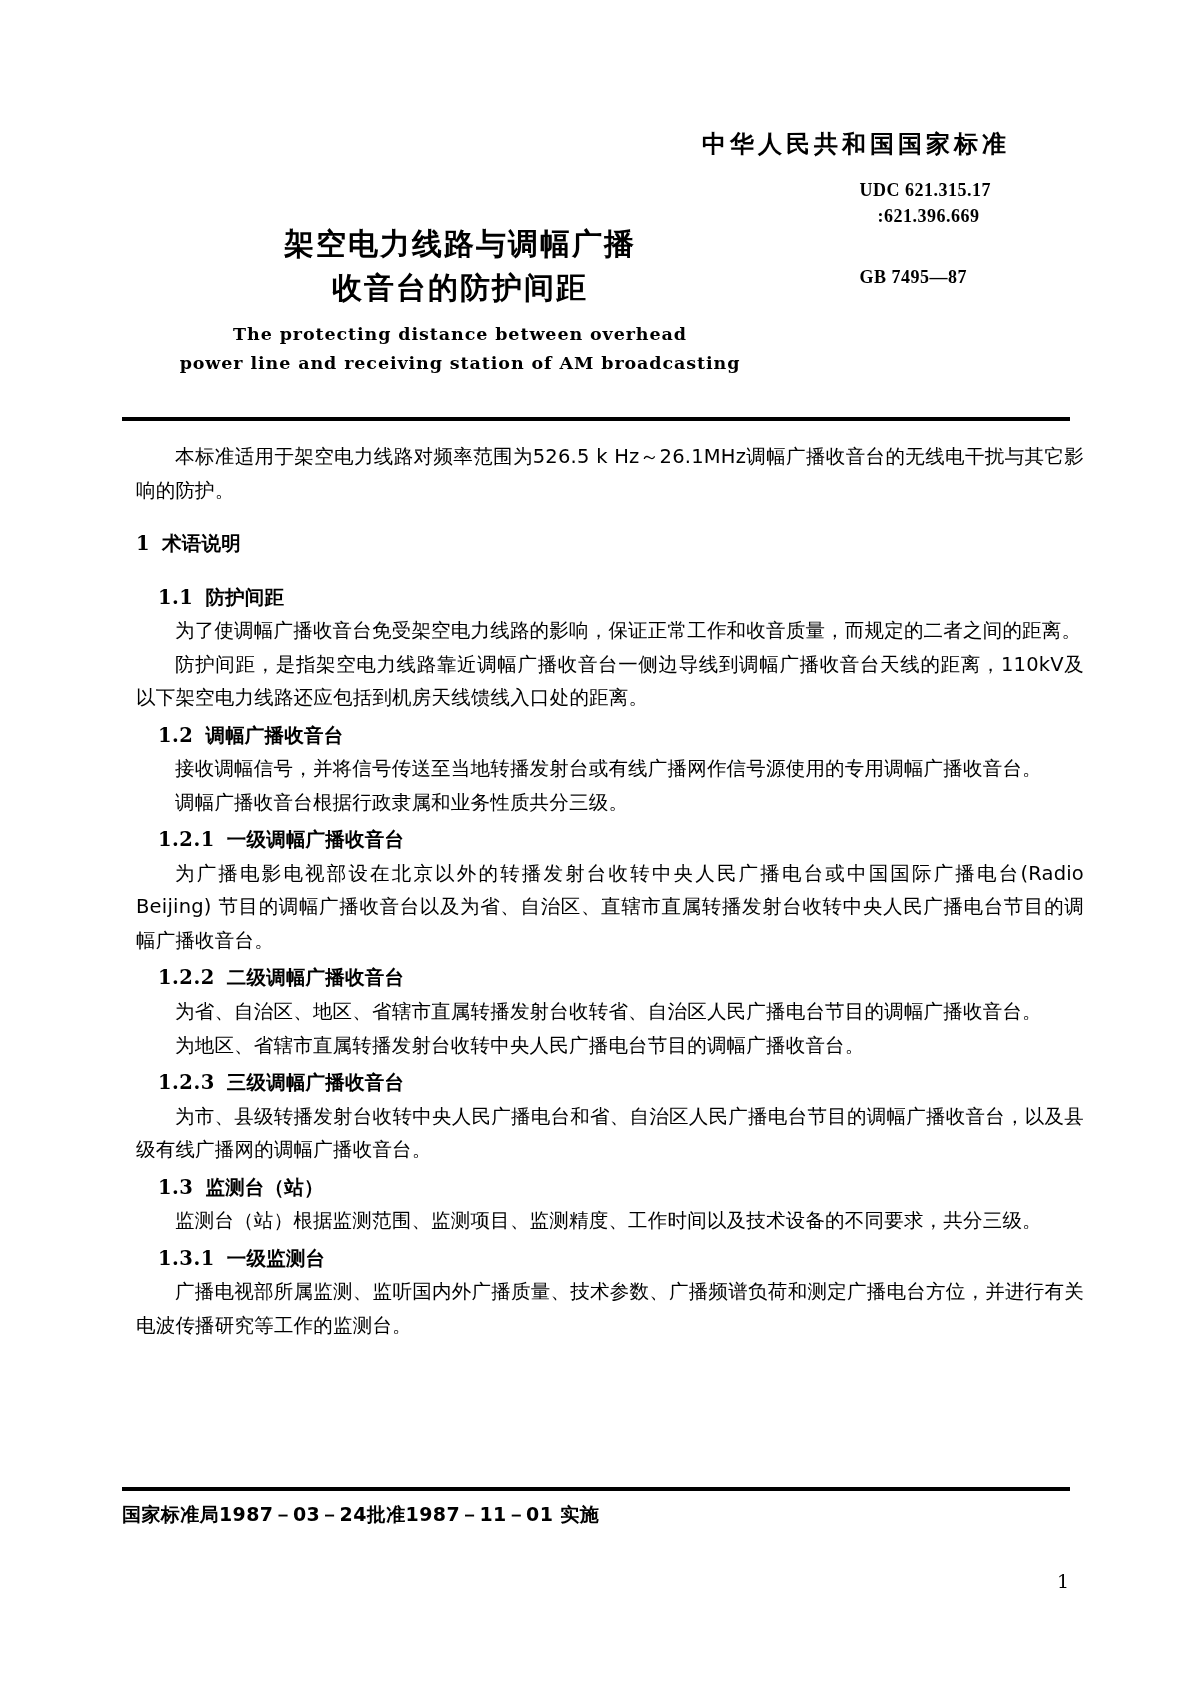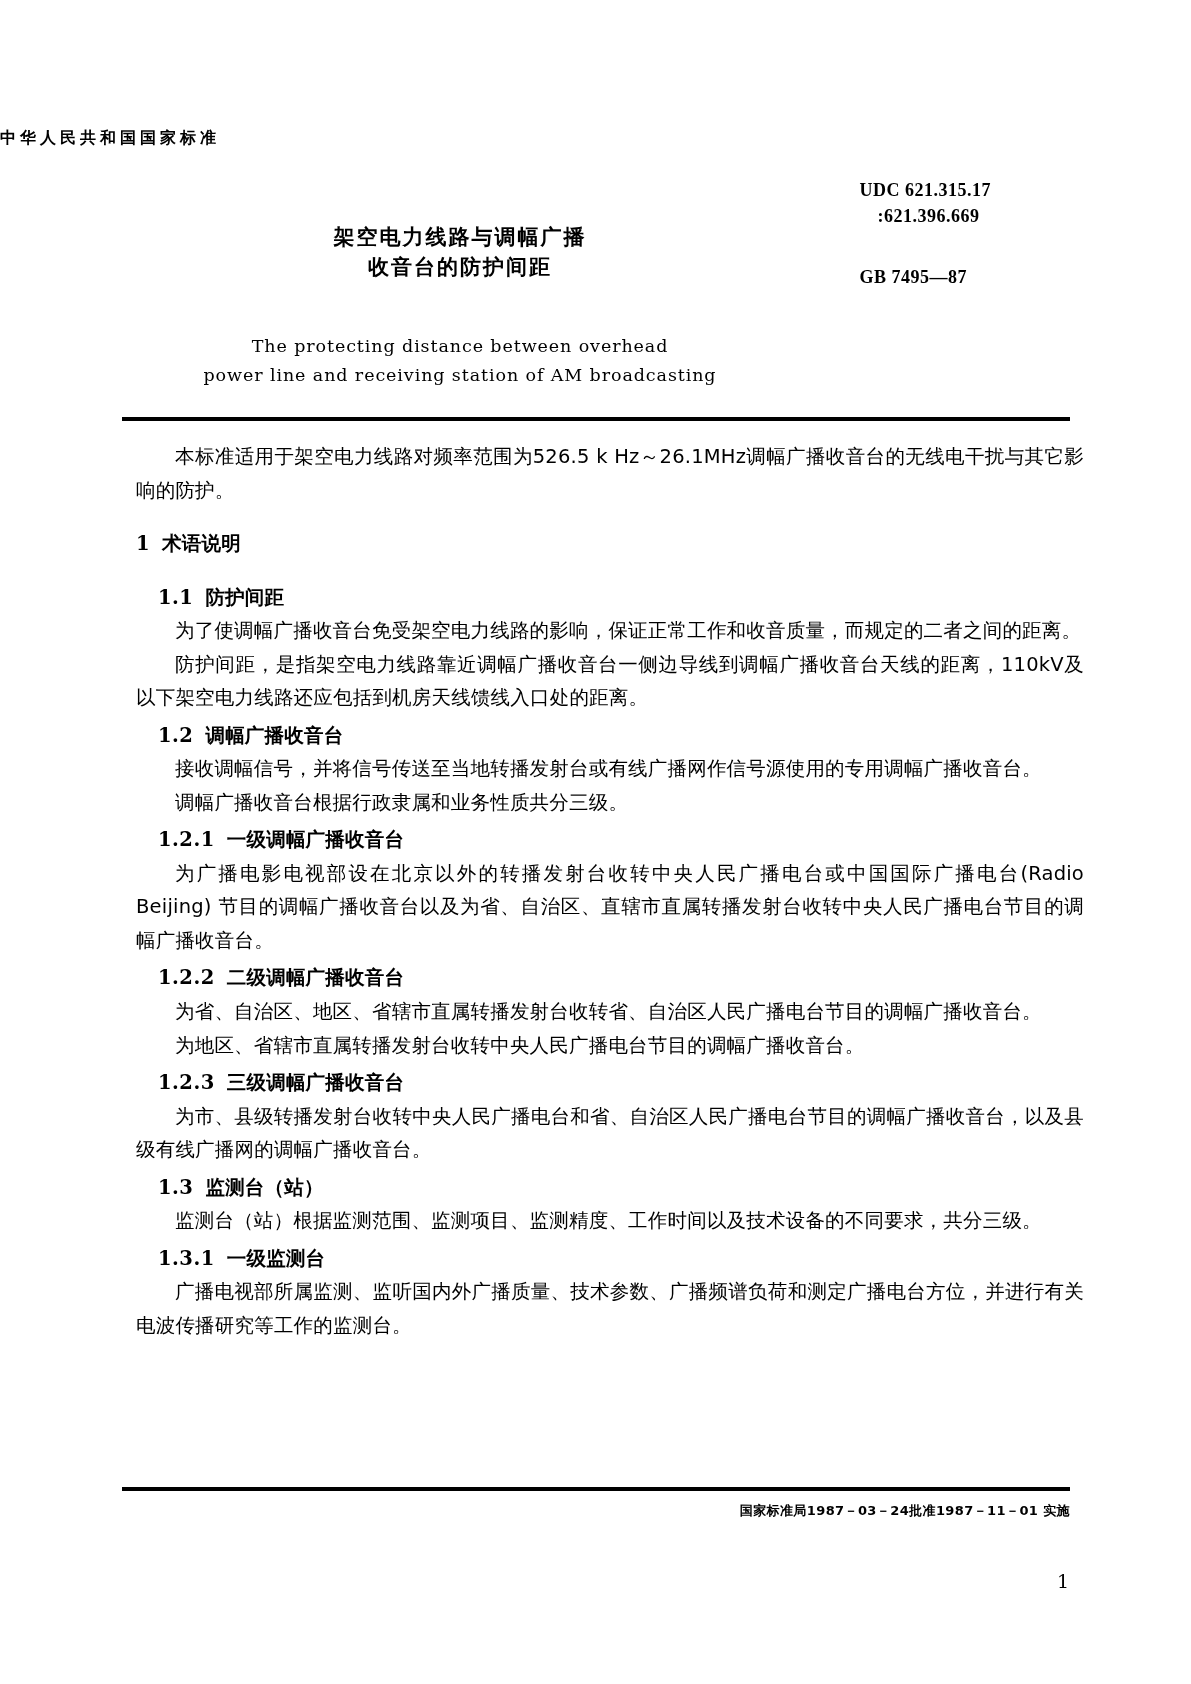--- a/index.html
+++ b/index.html
@@ -25,22 +25,22 @@
     position: absolute;
     left: 0;
     top: 0;
     width: 1191px;
   }
   .std-org {
     position: absolute;
     left: 0;
     top: 128px;
     width: 1010px;
-    text-align: left;
-    font-size: 16px;
+    text-align: right;
+    font-size: 24px;
     font-weight: bold;
     letter-spacing: 4px;
     font-family: "DejaVu Sans", "Liberation Sans", sans-serif;
   }
   .codes {
     position: absolute;
     right: 200px;
     top: 178px;
     text-align: left;
     font-weight: bold;
@@ -56,33 +56,33 @@
   .codes .gbno {
     display: block;
     margin-top: 36px;
   }
   .title-cn {
     position: absolute;
     left: 0;
     top: 222px;
     width: 920px;
     text-align: center;
-    font-size: 21px;
+    font-size: 30px;
     font-weight: bold;
     line-height: 1.45;
     letter-spacing: 2px;
   }
   .title-en {
     position: absolute;
     left: 0;
-    top: 332px;
+    top: 320px;
     width: 920px;
     text-align: center;
     font-family: "DejaVu Serif", "Liberation Serif", serif;
-    font-weight: normal;
+    font-weight: bold;
     font-size: 17.5px;
     line-height: 1.65;
     letter-spacing: 0.9px;
   }
 
   .rule-top {
     position: absolute;
     left: 122px;
     top: 417px;
     width: 948px;
@@ -144,23 +144,23 @@
   }
   .h3 .num { margin-right: 12px; }
 
   
   .footer {
     position: absolute;
     left: 122px;
     top: 1502px;
     width: 948px;
     display: flex;
-    justify-content: flex-end;
+    justify-content: flex-start;
     align-items: baseline;
-    font-size: 13px;
+    font-size: 19px;
     font-weight: bold;
     letter-spacing: 0.4px;
   }
   .footer .approve,
   .footer .effective {
     white-space: nowrap;
   }
   .page-num {
     position: absolute;
     right: 122px;

